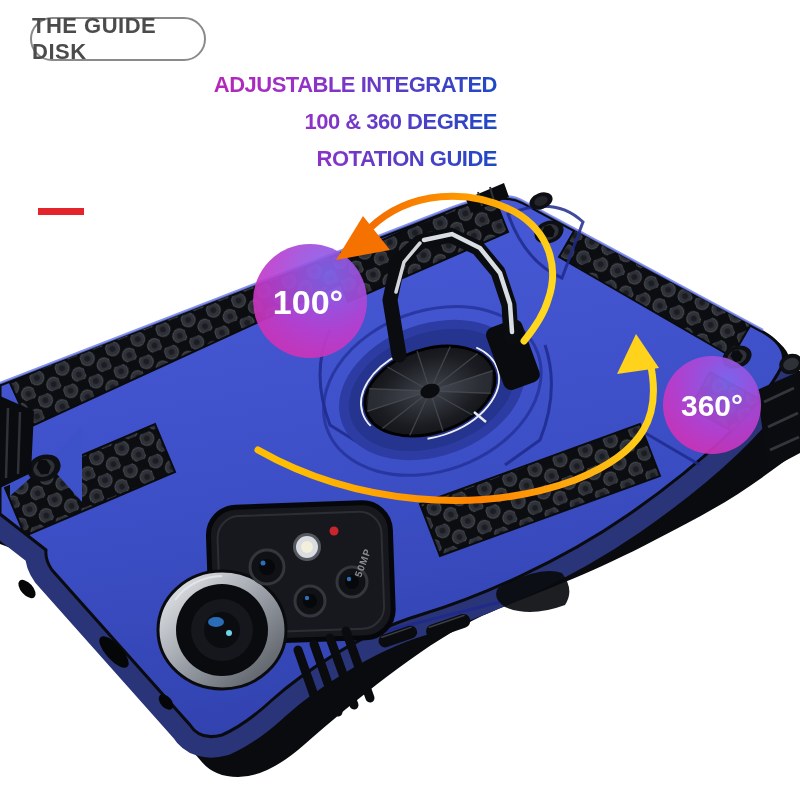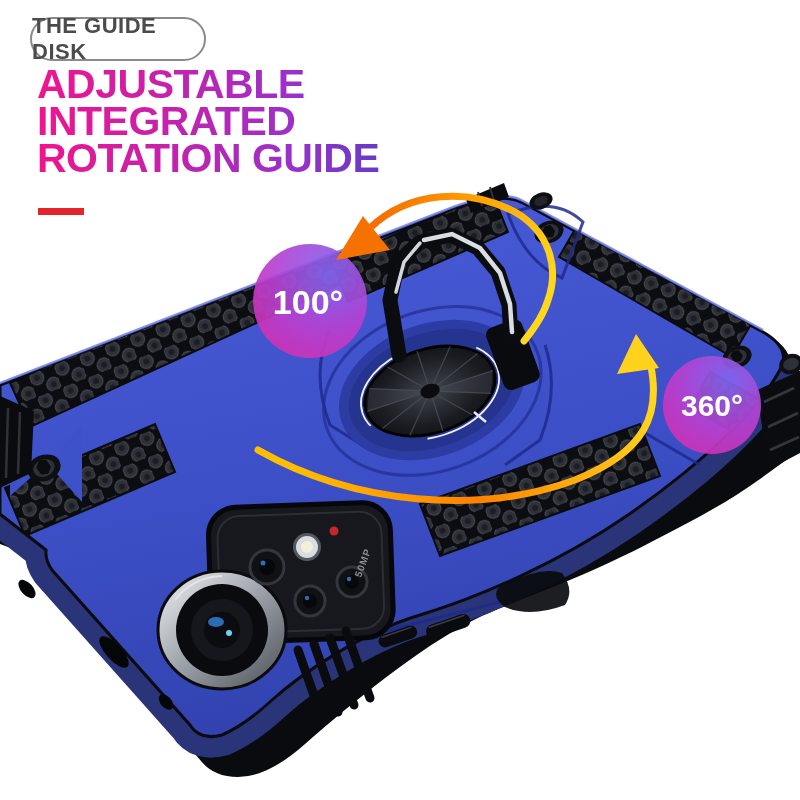--- a/index.html
+++ b/index.html
@@ -3,38 +3,39 @@
 <meta charset="utf-8">
 <style>
   html,body{margin:0;padding:0;background:#fff;}
   .stage{position:relative;width:800px;height:800px;background:#fff;overflow:hidden;
          font-family:"Liberation Sans",sans-serif;}
   .pill{position:absolute;left:30px;top:17px;width:172px;height:40px;
         border:2.5px solid #8a8a8a;border-radius:23px;display:flex;
         align-items:center;justify-content:center;}
   .pill span{font-size:22px;font-weight:bold;color:#4b4b4b;letter-spacing:.5px;}
   .title{position:absolute;left:37px;top:66px;width:460px;
-         font-size:41px;line-height:37px;font-weight:800;letter-spacing:-.5px;
+         font-size:22px;line-height:37px;font-weight:800;letter-spacing:-.5px;
          background:linear-gradient(90deg,#f0148e 0%,#9c30c8 55%,#1d49c5 100%);
-         -webkit-background-clip:text;background-clip:text;color:transparent;}
+         -webkit-background-clip:text;background-clip:text;color:transparent;text-align:right;}
   .dash{position:absolute;left:38px;top:208px;width:46px;height:7px;background:#e3242b;}
   svg{position:absolute;left:0;top:0;}
   .badge-txt{font-weight:bold;fill:#ffffff;font-family:"Liberation Sans",sans-serif;}
 </style>
 </head>
 <body>
 
 <div class="stage">
 
   <div class="pill">
     <span>THE GUIDE DISK</span>
   </div>
 
   <div class="title">
     <div>ADJUSTABLE INTEGRATED</div>
+    <div>100 &amp; 360 DEGREE</div>
     <div>ROTATION GUIDE</div>
   </div>
 
   <div class="dash"></div>
 
   <svg width="800" height="800" viewBox="0 0 800 800">
     <defs>
       <linearGradient id="caseGrad" x1="0" y1="0" x2="0.25" y2="1">
         <stop offset="0" stop-color="#4a5cd9"></stop>
           <stop offset="0.55" stop-color="#3d50c8"></stop>

